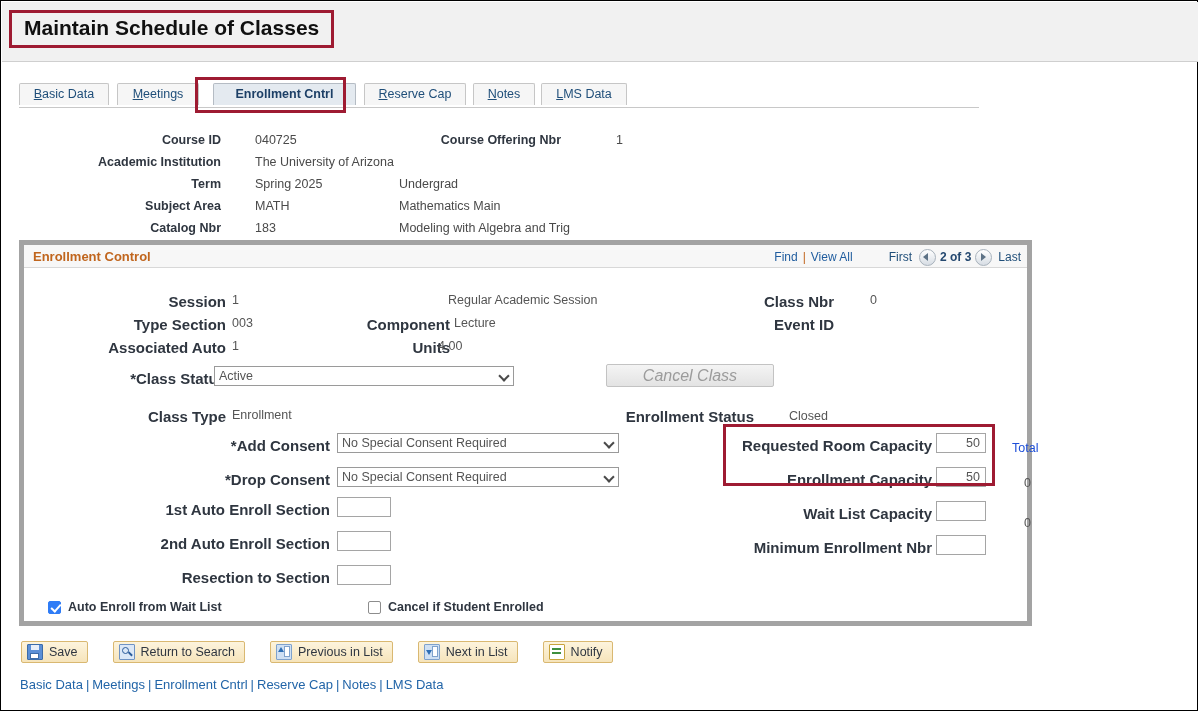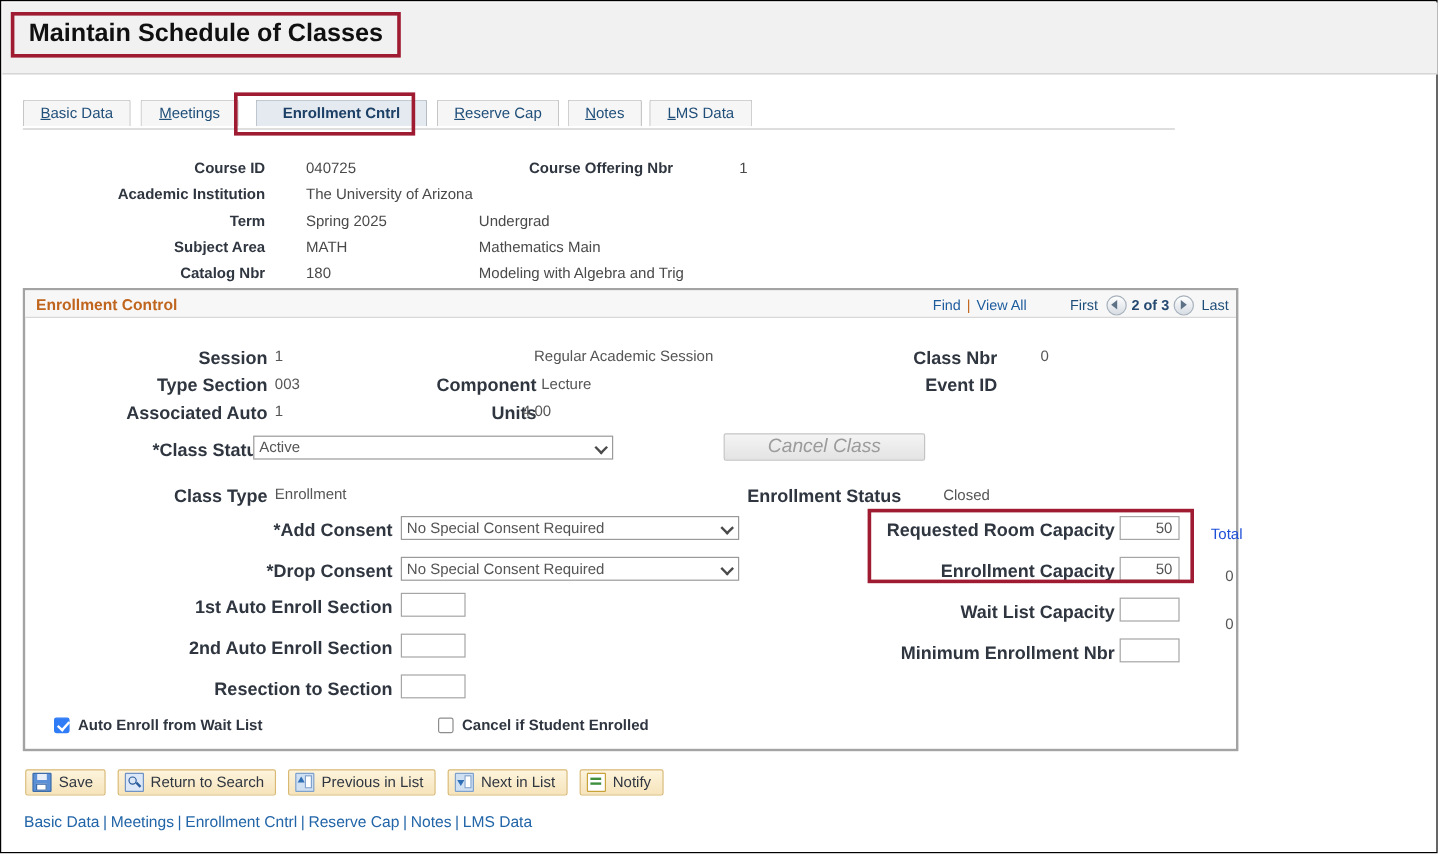--- a/index.html
+++ b/index.html
@@ -73,21 +73,21 @@
     font-weight:bold;color:#2f3640;font-size:12.5px;
     text-align:right;white-space:nowrap;
   }
   .kv-value{
     position:absolute;
     color:#4a4a4a;font-size:12.5px;white-space:nowrap;
   }
   
   .groupbox{
     position:absolute;left:18px;top:239px;width:1013px;height:386px;
-    border:2px solid #a3a3a3;
+    border:5px solid #a3a3a3;
     background:#ffffff;
     box-sizing:border-box;
   }
   .group-header{
     position:absolute;left:0;top:0;width:100%;height:23px;
     background:#f7f7f7;
     border-bottom:1px solid #d8d8d8;
     box-sizing:border-box;
   }
   .group-title{
@@ -176,21 +176,21 @@
   }
   .cbox.checked{background:#2f7cf6;border-color:#2f7cf6;}
   .cbox.checked::after{
     content:"";position:absolute;left:3.5px;top:0.5px;
     width:4px;height:8px;
     border-right:2px solid #ffffff;border-bottom:2px solid #ffffff;
     transform:rotate(42deg);
   }
   .cblabel{font-weight:bold;color:#2f3640;font-size:12.5px;white-space:nowrap;}
   
-  .toolbar{position:absolute;left:20px;top:640px;display:flex;gap:10px;}
+  .toolbar{position:absolute;left:20px;top:640px;display:flex;gap:25px;}
   .tbtn{
     height:22px;box-sizing:border-box;
     background:linear-gradient(#fdf4dd,#f6e4bb);
     border:1px solid #d9b871;
     border-radius:2px;
     display:flex;align-items:center;gap:6px;
     padding:0 9px 0 5px;
     font-size:12.5px;color:#2f3640;
     white-space:nowrap;
   }
@@ -265,21 +265,21 @@
 
   <div class="kv-label" style="left:60px;top:176px;width:160px;">Term</div>
   <div class="kv-value" style="left:254px;top:176px;">Spring 2025</div>
   <div class="kv-value" style="left:398px;top:176px;">Undergrad</div>
 
   <div class="kv-label" style="left:60px;top:198px;width:160px;">Subject Area</div>
   <div class="kv-value" style="left:254px;top:198px;">MATH</div>
   <div class="kv-value" style="left:398px;top:198px;">Mathematics Main</div>
 
   <div class="kv-label" style="left:60px;top:220px;width:160px;">Catalog Nbr</div>
-  <div class="kv-value" style="left:254px;top:220px;">180</div>
+  <div class="kv-value" style="left:254px;top:220px;">183</div>
   <div class="kv-value" style="left:398px;top:220px;">Modeling with Algebra and Trig</div>
 
   <div class="groupbox">
     <div class="group-header"></div>
     <div class="group-title">Enrollment Control</div>
 
     <div class="nav-area">
       <a class="nav-link" href="#">Find</a>
       <span class="nav-sep">|</span>
       <a class="nav-link" href="#">View All</a>

